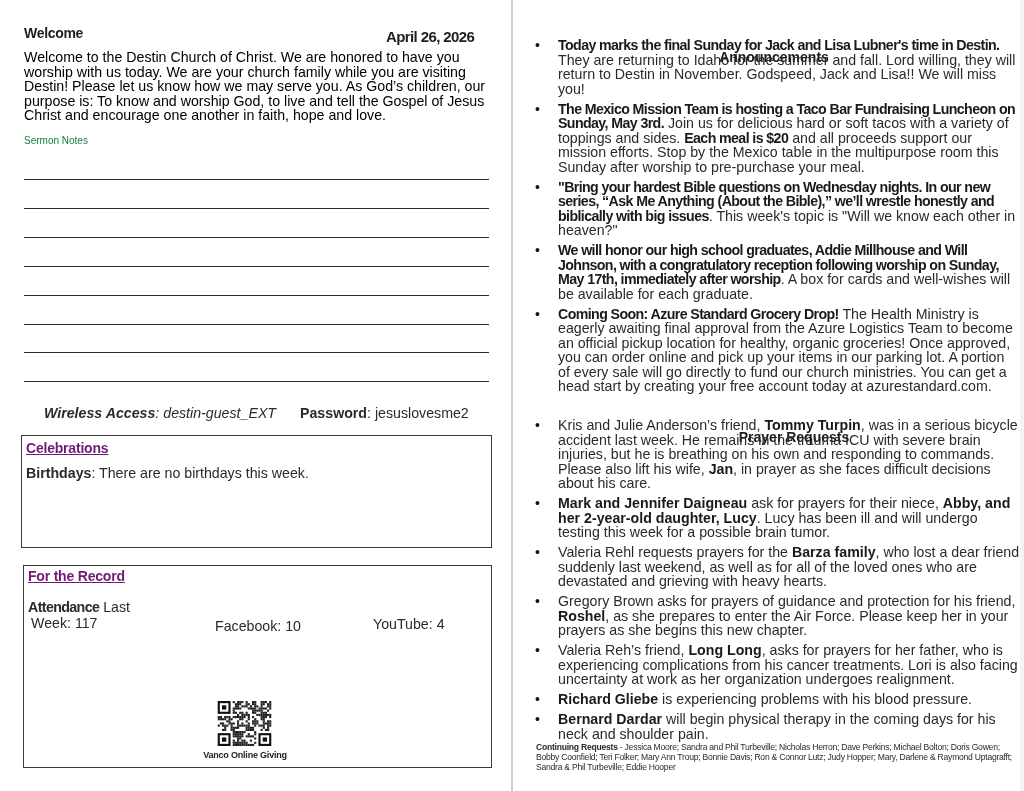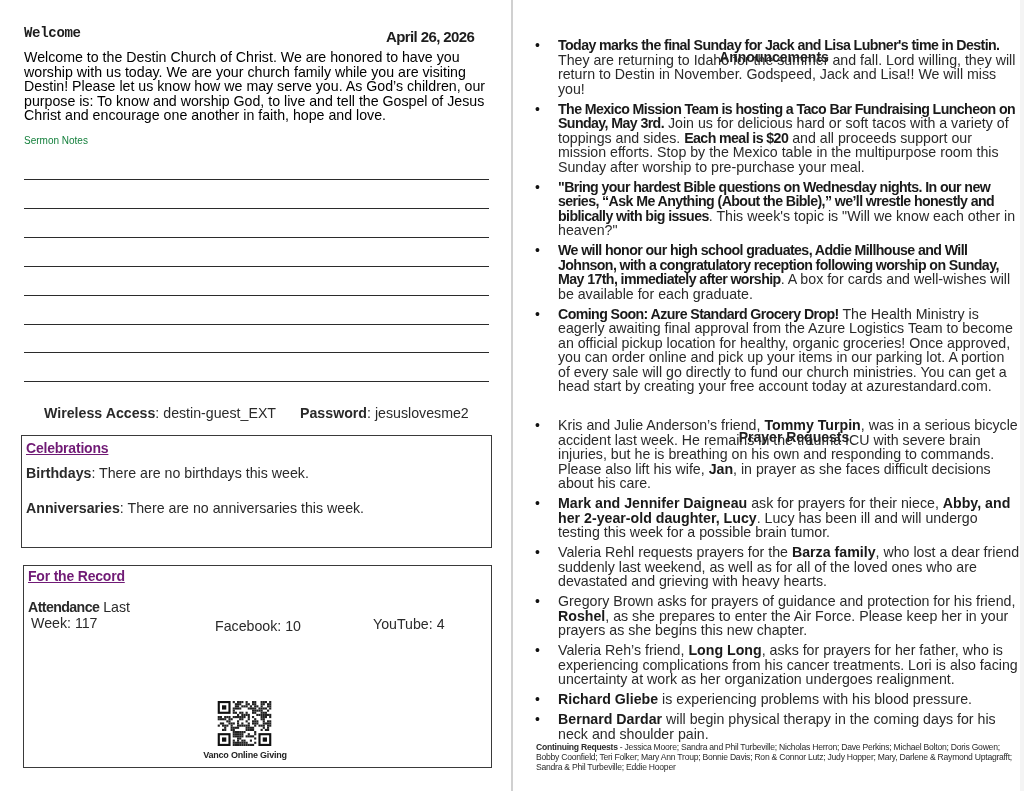--- a/index.html
+++ b/index.html
@@ -5,21 +5,21 @@
   html, body { margin:0; padding:0; }
   body { width:1024px; height:791px; background:#ffffff; position:relative; overflow:hidden;
          font-family:"Liberation Sans", sans-serif; color:#1e1e1e; }
   .abs { position:absolute; }
   .divider { left:511px; top:0; width:2px; height:791px; background:#d0d0d0; }
   .rightedge { left:1020px; top:0; width:4px; height:791px; background:#f4f4f4; }
   b, .b { font-weight:bold; }
   .cond { letter-spacing:-0.6px; }
 
   
-  .welcome-title { left:24px; top:25px; font-size:14px; font-weight:bold; letter-spacing:-0.3px;font-family:Liberation Mono, monospace; }
+  .welcome-title { left:24px; top:25px; font-size:14px; font-weight:bold; letter-spacing:-0.3px; }
   .date { left:386px; top:28px; font-size:15px; font-weight:bold; letter-spacing:-0.6px; }
   .welcome-body { left:24px; top:50px; width:470px; font-size:14.2px; line-height:14.6px; color:#000000; }
   .sermon-label { left:24px; top:135px; font-size:10px; color:#15803d; }
   .sermon-line { left:24px; width:465px; height:0; border-top:1.6px solid #2b2b2b; }
   .wifi { top:405px; font-size:14.2px; color:#2a2a2a; }
   .box { border:1.3px solid #3a3a3a; }
   .box-title { font-size:14px; text-decoration:underline; font-weight:bold; color:#701a75; letter-spacing:-0.2px;}
   .box-text { font-size:14.2px; color:#2a2a2a; }
   .qr { left:217px; top:701px; width:55px; height:45px; }
   .qr-label { left:200px; top:750px; width:90px; text-align:center; font-size:9px; font-weight:bold; color:#222; letter-spacing:-0.2px; }
@@ -48,34 +48,31 @@
       <div class="abs sermon-line" style="top: 179px;"></div>
       <div class="abs sermon-line" style="top: 207.9px;"></div>
       <div class="abs sermon-line" style="top: 236.8px;"></div>
       <div class="abs sermon-line" style="top: 265.7px;"></div>
       <div class="abs sermon-line" style="top: 294.6px;"></div>
       <div class="abs sermon-line" style="top: 323.5px;"></div>
       <div class="abs sermon-line" style="top: 352.4px;"></div>
       <div class="abs sermon-line" style="top: 381.3px;"></div>
     </div>
 
-  <div class="abs wifi" style="left:44px;">
+  <div class="abs wifi" style="left:44px;font-style:italic;">
     <span class="b">Wireless Access</span><span>: destin-guest_EXT</span>
   </div>
   <div class="abs wifi" style="left:300px;">
     <span class="b">Password</span><span>: jesuslovesme2</span>
   </div>
 
   <div class="abs box" style="left:21px; top:435px; width:469px; height:111px;">
     <div class="abs box-title" style="left:4px; top:4px;">Celebrations</div>
     <div class="abs box-text" style="left:4px; top:29px;">
       <span class="b">Birthdays</span><span>: There are no birthdays this week.</span>
-    </div>
-    <div class="abs box-text" style="left:4px; top:64px;">
-      <span class="b">Anniversaries</span><span>: There are no anniversaries this week.</span>
     </div>
   </div>
 
   <div class="abs box" style="left:23px; top:565px; width:467px; height:201px;">
     <div class="abs box-title" style="left:4px; top:2px;">For the Record</div>
     <div class="abs box-text" style="left:4px; top:33px;">
       <span class="b cond">Attendance</span><span> Last</span>
     </div>
     <div class="abs box-text" style="left:7px; top:49px;">Week: 117</div>
     <div class="abs box-text" style="left:191px; top:52px;">Facebook: 10</div>

